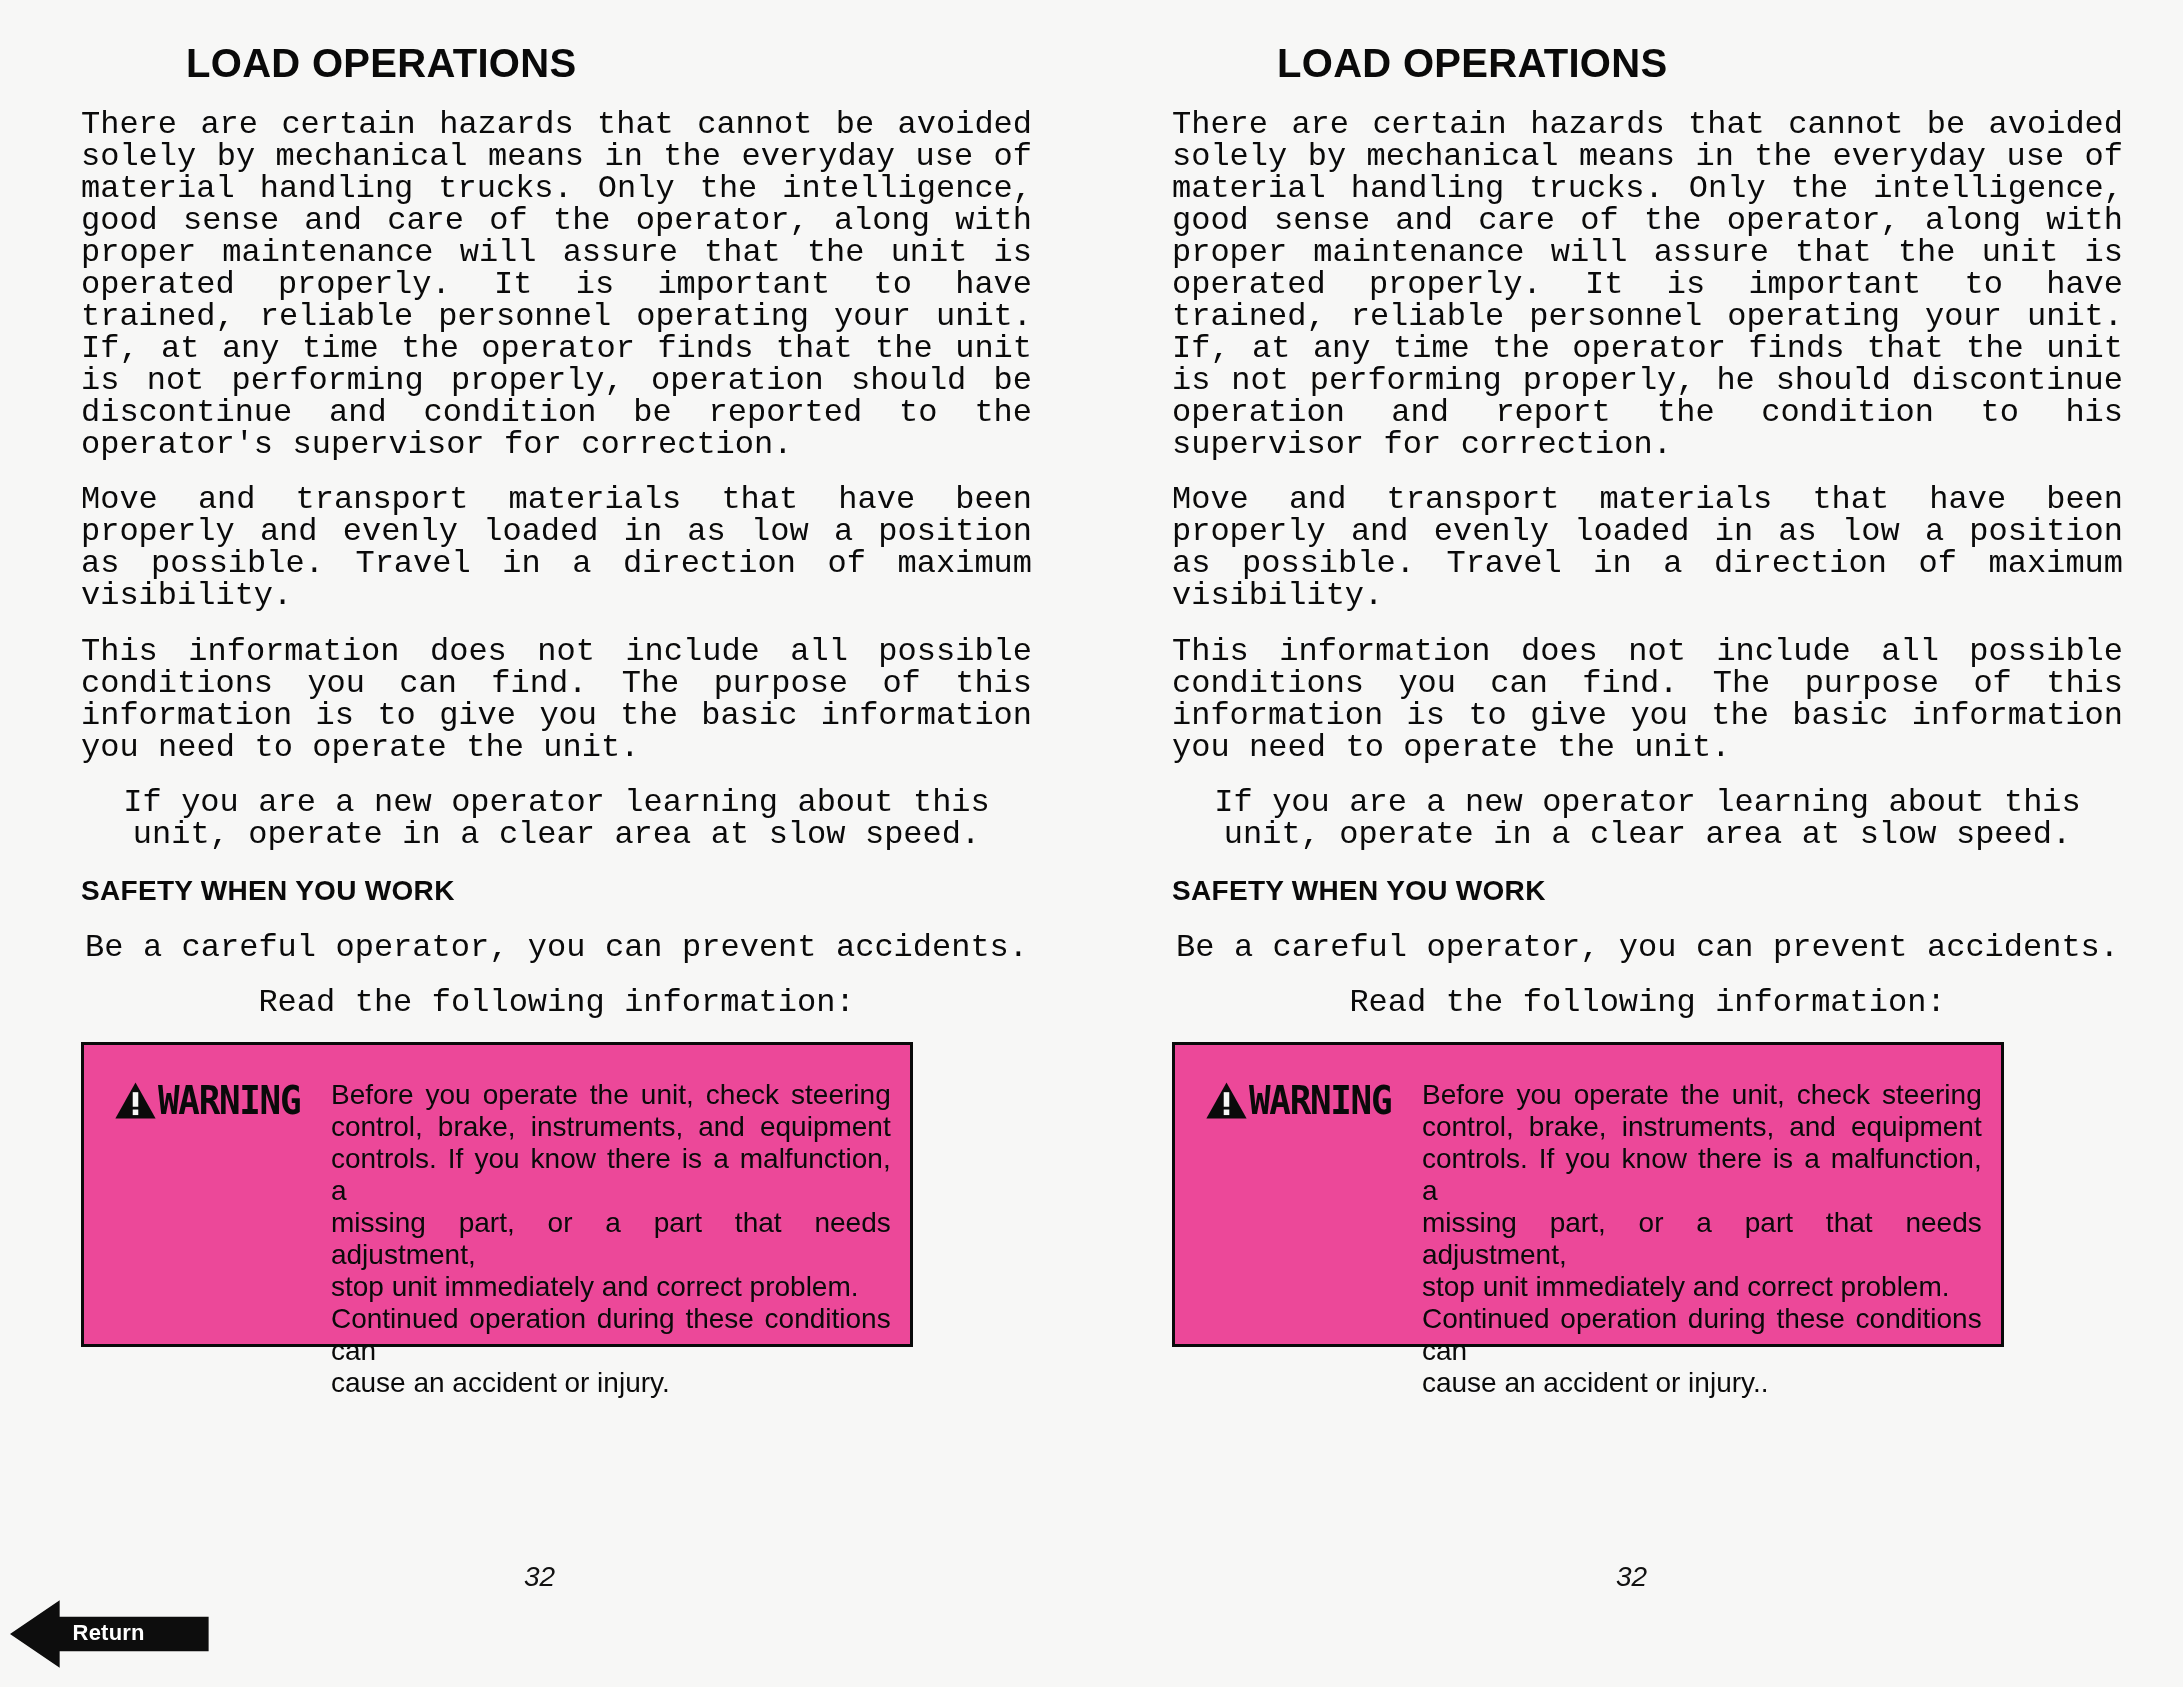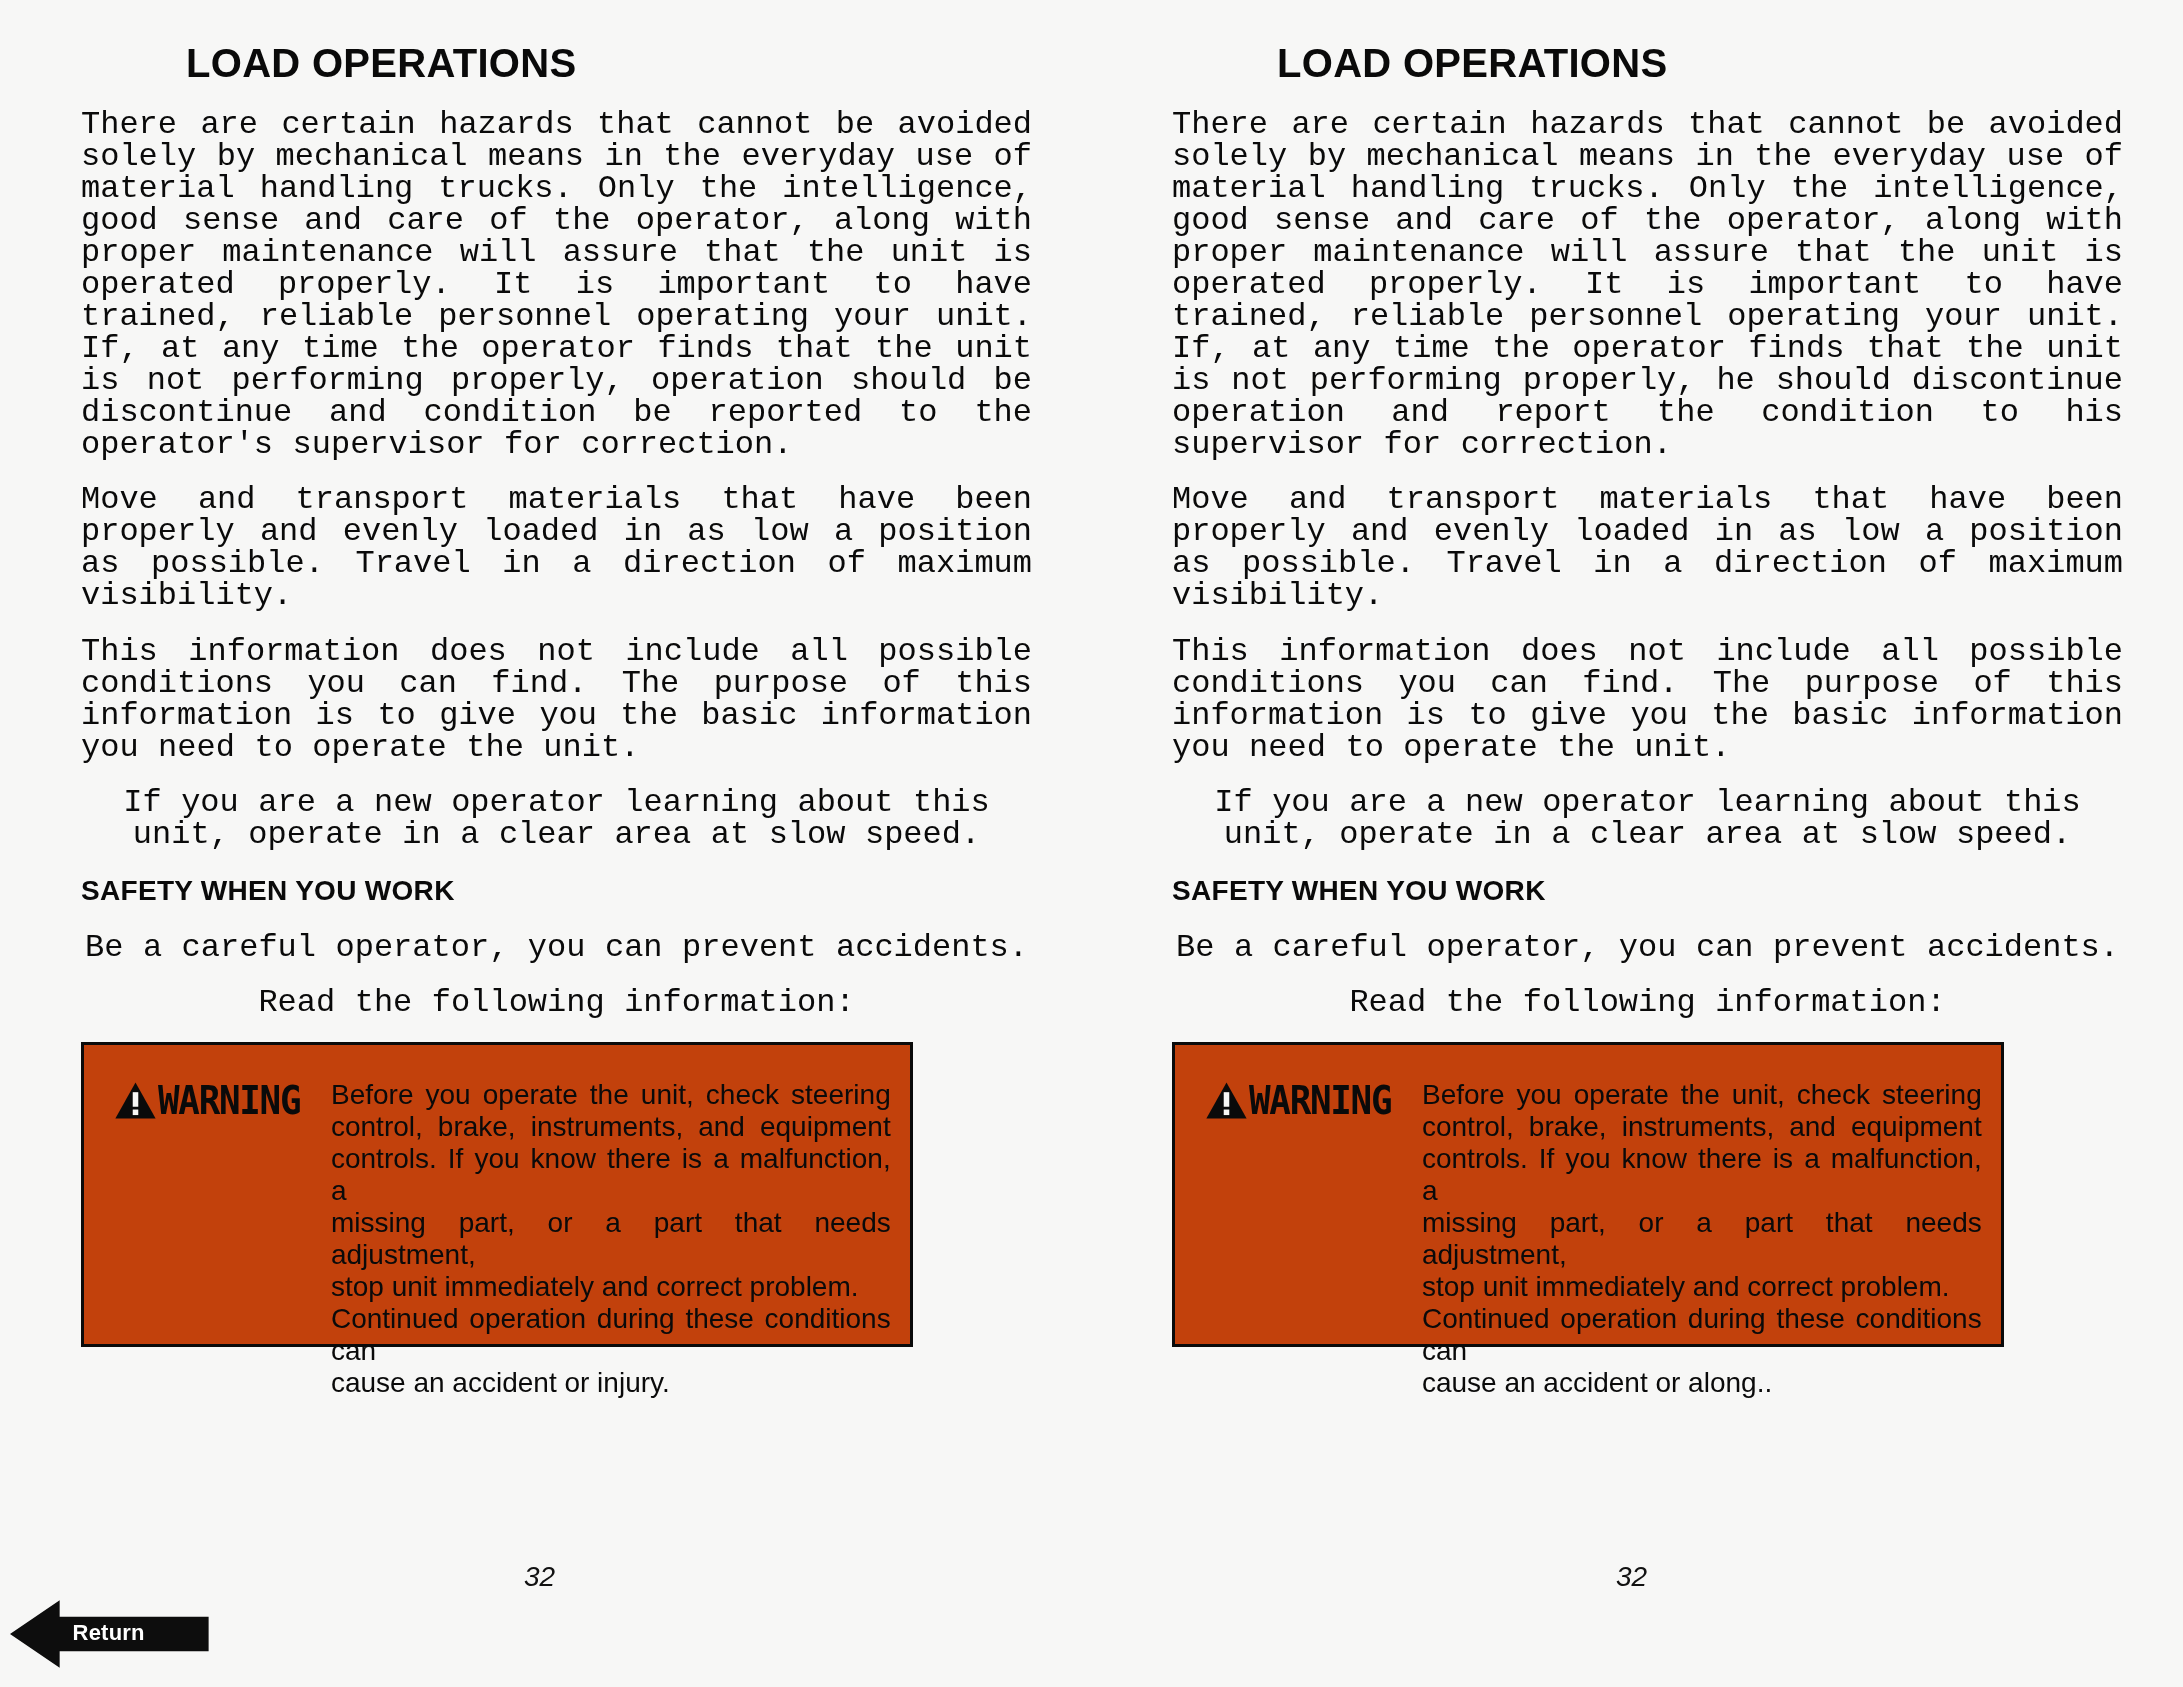--- a/index.html
+++ b/index.html
@@ -69,21 +69,21 @@
 
   
   .warning-box {
     border: 3.4px solid #0a0a0a;
     box-sizing: border-box;
     width: 832px;
     height: 305px;
     margin-top: 4.1px;
     display: flex;
     align-items: flex-start;
-    background: #c2410c;
+    background: #ec4899;
   }
   .warning-banner {
     flex: 0 0 auto;
     display: flex;
     align-items: center;
     padding: 36px 0 0 30px;
     white-space: nowrap;
   }
   .warning-tri {
     width: 43px;
@@ -219,21 +219,21 @@
         </svg>
         <span class="warning-word">WARNING</span>
       </div>
       <div class="warning-text">
         <span class="wline just">Before you operate the unit, check steering</span>
         <span class="wline just">control, brake, instruments, and equipment</span>
         <span class="wline just">controls.  If you know there is a malfunction, a</span>
         <span class="wline just">missing part, or a part that needs adjustment,</span>
         <span class="wline">stop unit immediately and correct problem.</span>
         <span class="wline just">Continued operation during these conditions can</span>
-        <span class="wline">cause an accident or along..</span>
+        <span class="wline">cause an accident or injury..</span>
       </div>
     </div>
   </div>
 
   <div class="page-number left">32</div>
   <div class="page-number right">32</div>
 
   <div class="return-btn">
     <svg class="arrow-svg" viewBox="0 0 290 98">
       <path d="M0 49 L72 0 L72 24 L288 24 L288 74 L72 74 L72 98 Z" fill="#0d0d0d"></path>

